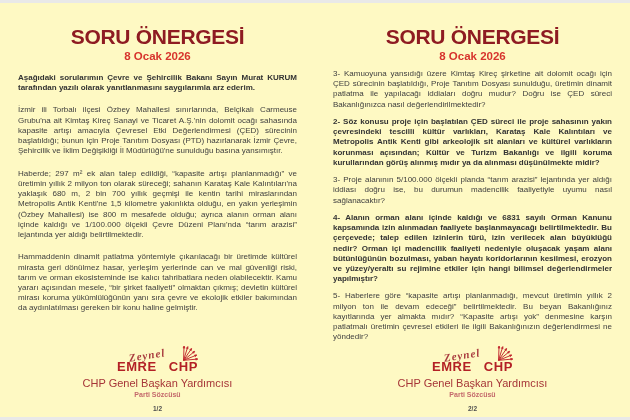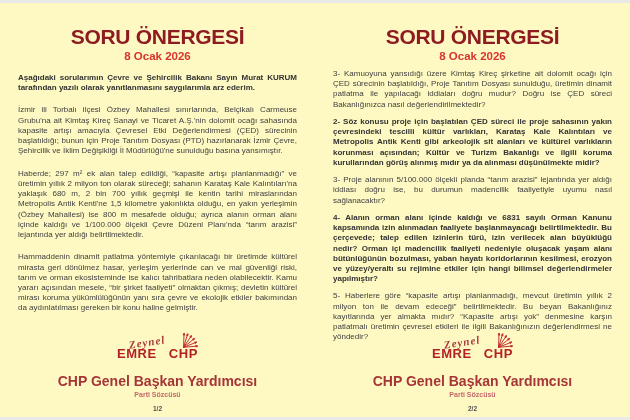--- a/index.html
+++ b/index.html
@@ -76,23 +76,23 @@
     font-size:13px;
     font-weight:bold;
     color:#b32025;
     letter-spacing:0.6px;
     white-space:nowrap;
   }
   .chp-wrap{position:relative;display:inline-block;margin-left:8px;}
   .chp-wrap svg{position:absolute;top:-13px;right:-3px;}
   .signer-title-1{
     color:#a63538;
-    font-weight:bold;
-    font-size:14px;
-    margin-top:12px;
+    font-weight:normal;
+    font-size:11px;
+    margin-top:3px;
   }
   .signer-title-2{
     color:#c4696c;
     font-weight:bold;
     font-size:7px;
     margin-top:2px;
   }
   .pagenum{
     position:absolute;
     left:0;right:0;bottom:8px;

